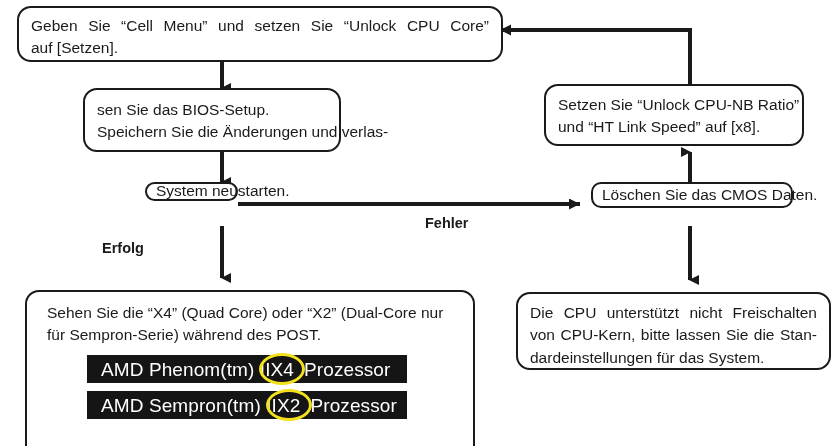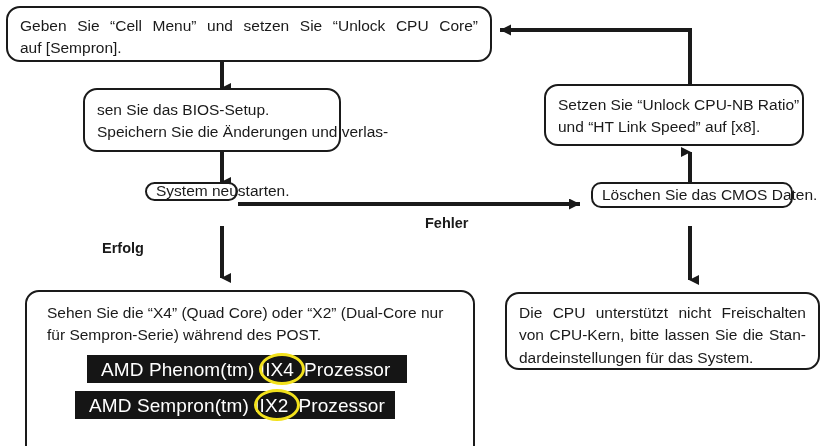--- a/index.html
+++ b/index.html
@@ -24,20 +24,21 @@
     border-radius: 14px;
     background: #ffffff;
     color: #1a1a1a;
     font-size: 15.5px;
     line-height: 1.45;
     padding: 7px 12px;
   }
   .node.justify {
     text-align: justify;
     text-align-last: left;
+    margin-left: 11px;
   }
   .node .ln {
     display: block;
     white-space: nowrap;
   }
   .node .ln.spread {
     display: block;
     text-align: justify;
     text-align-last: justify;
     white-space: normal;
@@ -122,21 +123,21 @@
 
     <line x1="690" y1="226" x2="690" y2="280" stroke="#1a1a1a" stroke-width="4" marker-end="url(#arrowDown)"></line>
 
     <line x1="690" y1="182" x2="690" y2="152" stroke="#1a1a1a" stroke-width="4" marker-end="url(#arrowUp)"></line>
 
     <path d="M690,84 L690,30 L500,30" fill="none" stroke="#1a1a1a" stroke-width="4" marker-end="url(#arrowLeft)"></path>
   </svg>
 
   <div class="node justify" style="left:6px; top:6px; width:486px; height:56px;">
     <span class="ln spread">Geben Sie “Cell Menu” und setzen Sie “Unlock CPU Core”</span>
-    <span class="ln">auf [Sempron].</span>
+    <span class="ln">auf [Setzen].</span>
   </div>
 
   <div class="node" style="left:83px; top:88px; width:258px; height:64px; padding-top:9px;">
     <span class="ln">sen Sie das BIOS-Setup.</span>
     <span class="ln">Speichern Sie die Änderungen und verlas-</span>
   </div>
 
   <div class="node pill" style="left:145px; top:182px; width:93px; height:19px; display:flex; align-items:center;">
     <span>System neustarten.</span>
   </div>
@@ -153,21 +154,21 @@
   <div class="node" style="left:25px; top:290px; width:450px; height:182px; padding:10px 20px;">
     <span class="ln">Sehen Sie die “X4” (Quad Core) oder “X2” (Dual-Core nur</span>
     <span class="ln">für Sempron-Serie) während des POST.</span>
 
     <div class="bar" style="left:60px; top:63px; width:320px; height:28px; position:absolute;">
       <span class="txt">AMD Phenom(tm) II</span>
         <span class="hl"><span>X4</span><span class="ringwrap"></span></span>
         <span style="padding-left:10px;">Prozessor</span>
     </div>
 
-    <div class="bar" style="left:48px; top:99px; width:320px; height:28px; position:absolute;">
+    <div class="bar" style="left:60px; top:99px; width:320px; height:28px; position:absolute;">
       <span class="txt">AMD Sempron(tm) II</span>
         <span class="hl"><span>X2</span><span class="ringwrap"></span></span>
         <span style="padding-left:10px;">Prozessor</span>
     </div>
   </div>
 
   <div class="node justify" style="left:505px; top:292px; width:315px; height:78px; padding:8px 12px;">
     <span class="ln spread">Die CPU unterstützt nicht Freischalten</span>
     <span class="ln spread">von CPU-Kern, bitte lassen Sie die Stan-</span>
     <span class="ln">dardeinstellungen für das System.</span>

